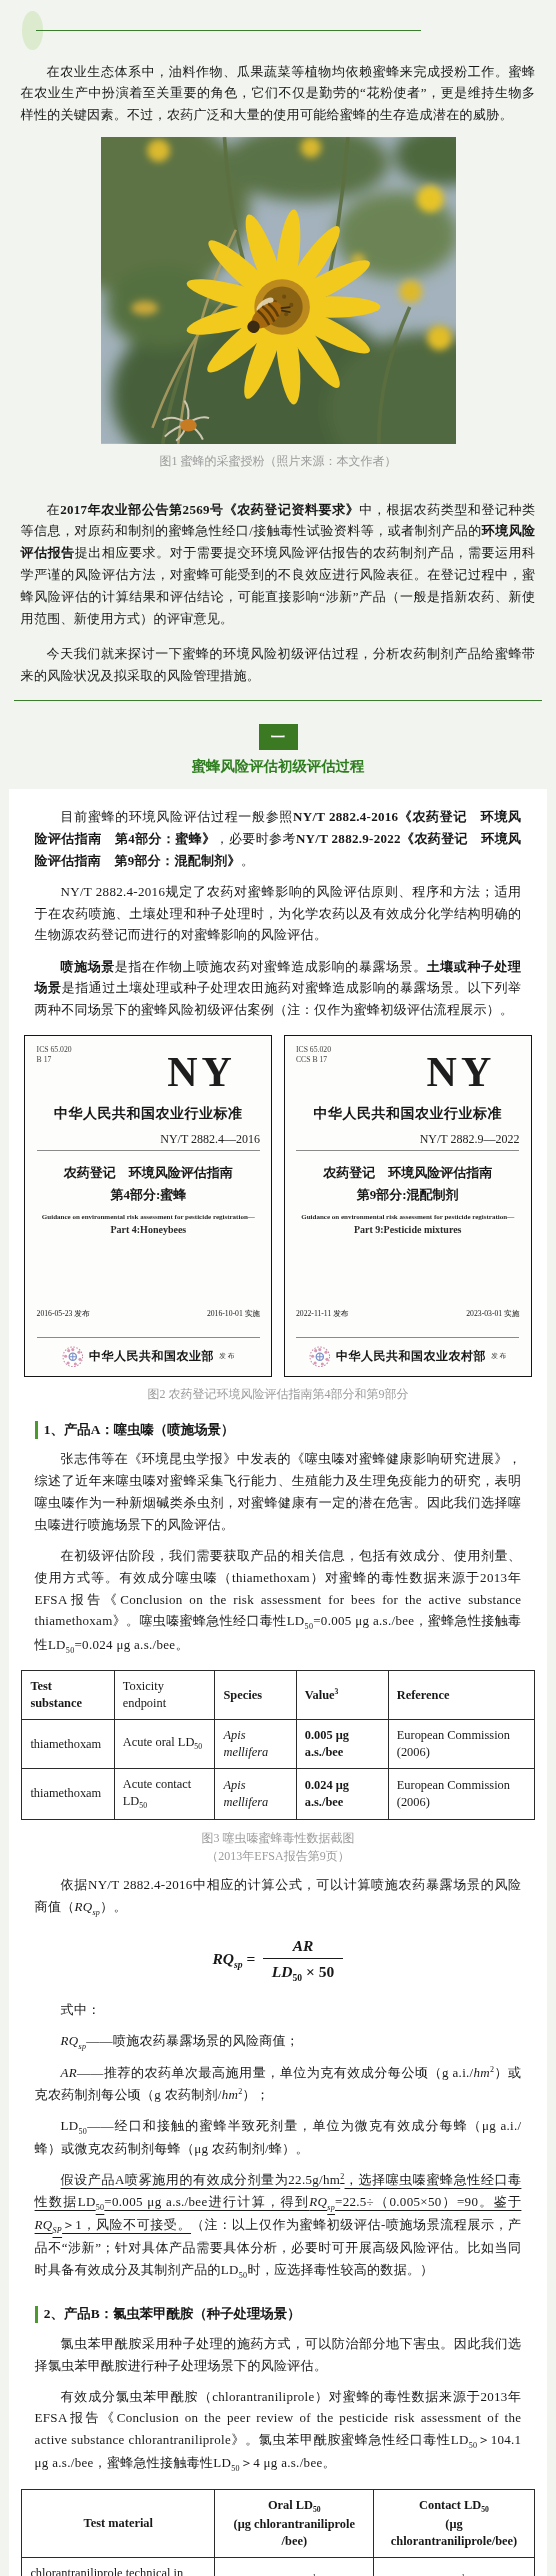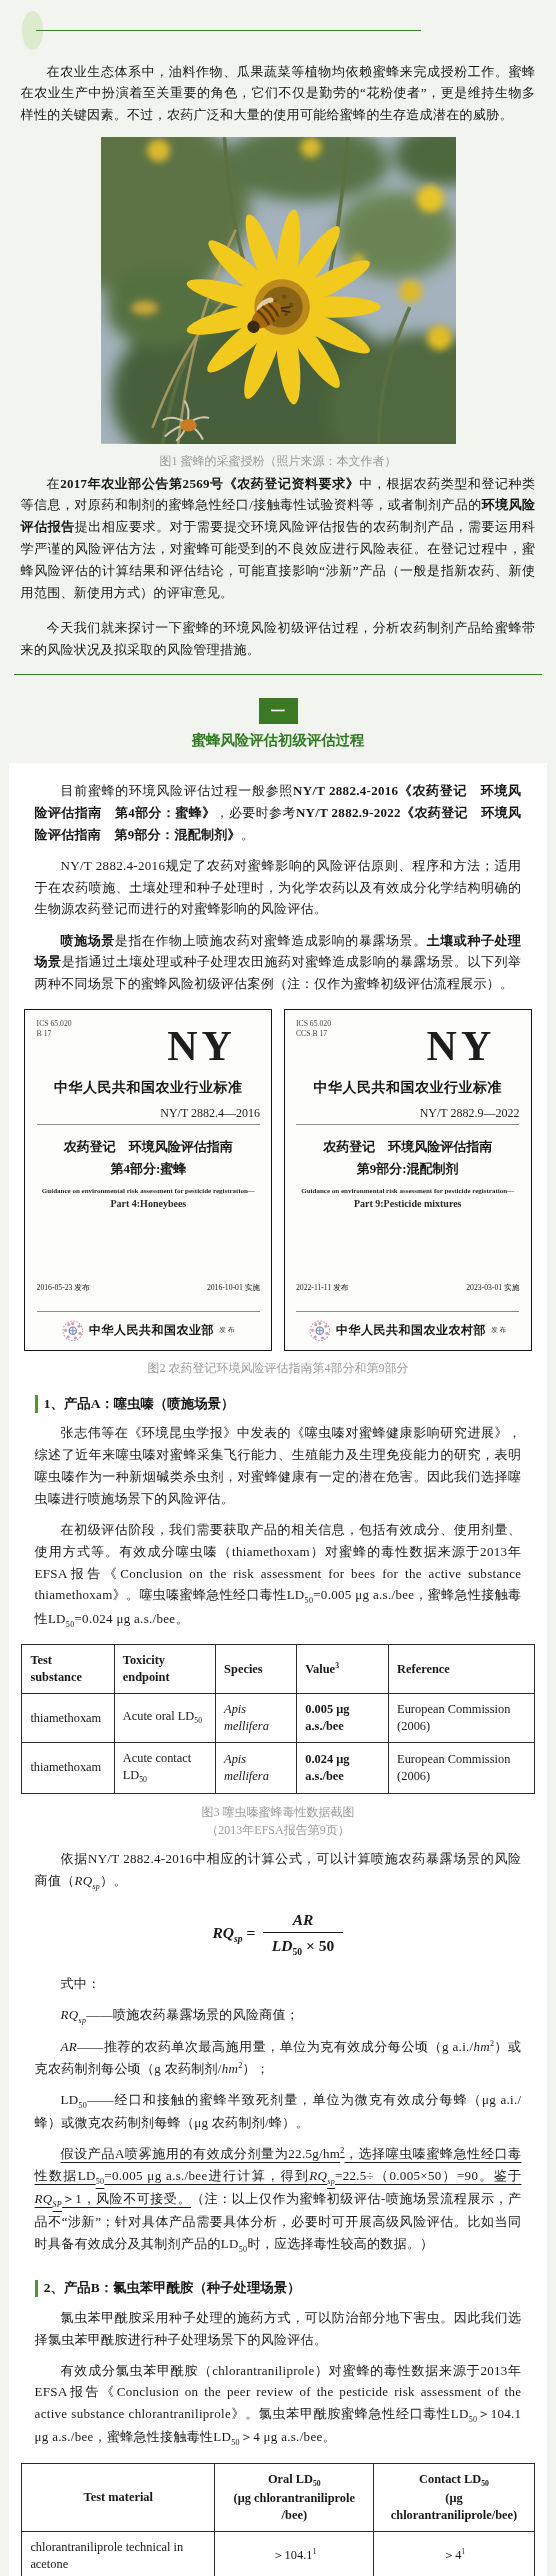--- a/index.html
+++ b/index.html
@@ -194,21 +194,21 @@
         <path d="M0 0 q26 -16 42 -10"></path>
           <path d="M0 0 q22 14 30 32"></path>
           <path d="M0 0 q-8 24 -22 34"></path>
       </g>
       <ellipse cx="2" cy="4" rx="16" ry="12" fill="#c77b22"></ellipse>
     </g>
   </svg>
 
   <div class="caption">图1 蜜蜂的采蜜授粉（照片来源：本文作者）</div>
 
-  <p class="p" style="margin-top:3px"><span>在</span><span style="font-weight: bold;">2017年农业部公告第2569号《农药登记资料要求》</span><span>中，根据农药类型和登记种类等信息，对原药和制剂的蜜蜂急性经口/接触毒性试验资料等，或者制剂产品的</span><span style="font-weight: bold;">环境风险评估报告</span><span>提出相应要求。对于需要提交环境风险评估报告的农药制剂产品，需要运用科学严谨的风险评估方法，对蜜蜂可能受到的不良效应进行风险表征。在登记过程中，蜜蜂风险评估的计算结果和评估结论，可能直接影响“涉新”产品（一般是指新农药、新使用范围、新使用方式）的评审意见。</span></p>
+  <p class="p" style="margin-top:29px"><span>在</span><span style="font-weight: bold;">2017年农业部公告第2569号《农药登记资料要求》</span><span>中，根据农药类型和登记种类等信息，对原药和制剂的蜜蜂急性经口/接触毒性试验资料等，或者制剂产品的</span><span style="font-weight: bold;">环境风险评估报告</span><span>提出相应要求。对于需要提交环境风险评估报告的农药制剂产品，需要运用科学严谨的风险评估方法，对蜜蜂可能受到的不良效应进行风险表征。在登记过程中，蜜蜂风险评估的计算结果和评估结论，可能直接影响“涉新”产品（一般是指新农药、新使用范围、新使用方式）的评审意见。</span></p>
   <p class="p" style="margin-top:13.4px">今天我们就来探讨一下蜜蜂的环境风险初级评估过程，分析农药制剂产品给蜜蜂带来的风险状况及拟采取的风险管理措施。</p>
 
   <div class="divider"></div>
 
   <div class="sec-head">
     <div class="sec-badge">一</div>
     <div class="sec-title">蜜蜂风险评估初级评估过程</div>
   </div>
 
   <div class="card">
@@ -299,21 +299,21 @@
       <div class="bar"></div>
       <div class="txt">1、产品A：噻虫嗪（喷施场景）</div>
     </div>
     <p class="p">张志伟等在《环境昆虫学报》中发表的《噻虫嗪对蜜蜂健康影响研究进展》，综述了近年来噻虫嗪对蜜蜂采集飞行能力、生殖能力及生理免疫能力的研究，表明噻虫嗪作为一种新烟碱类杀虫剂，对蜜蜂健康有一定的潜在危害。因此我们选择噻虫嗪进行喷施场景下的风险评估。</p>
     <p class="p"><span>在初级评估阶段，我们需要获取产品的相关信息，包括有效成分、使用剂量、使用方式等。有效成分噻虫嗪（thiamethoxam）对蜜蜂的毒性数据来源于2013年EFSA报告《Conclusion on the risk assessment for bees for the active substance thiamethoxam》。噻虫嗪蜜蜂急性经口毒性LD</span><sub>50</sub><span>=0.005 μg a.s./bee，蜜蜂急性接触毒性LD</span><sub>50</sub><span>=0.024 μg a.s./bee。</span></p>
 
     <table class="tbl tbl-tox">
       <thead>
         <tr>
           <th><span style="font-weight: bold;">Test substance</span></th>
-          <th><span style="font-weight: bold;">Toxicity endpoint</span></th>
+          <th><span style="font-weight: normal;">Toxicity endpoint</span></th>
           <th><span style="font-weight: bold;">Species</span></th>
           <th><span style="font-weight: bold;">Value</span><sup style="font-weight: bold;">3</sup></th>
           <th><span style="font-weight: bold;">Reference</span></th>
         </tr>
       </thead>
       <tbody>
         <tr>
           <td><span>thiamethoxam</span></td>
           <td><span>Acute oral LD</span><sub>50</sub></td>
           <td><span style="font-style: italic;">Apis mellifera</span></td>

